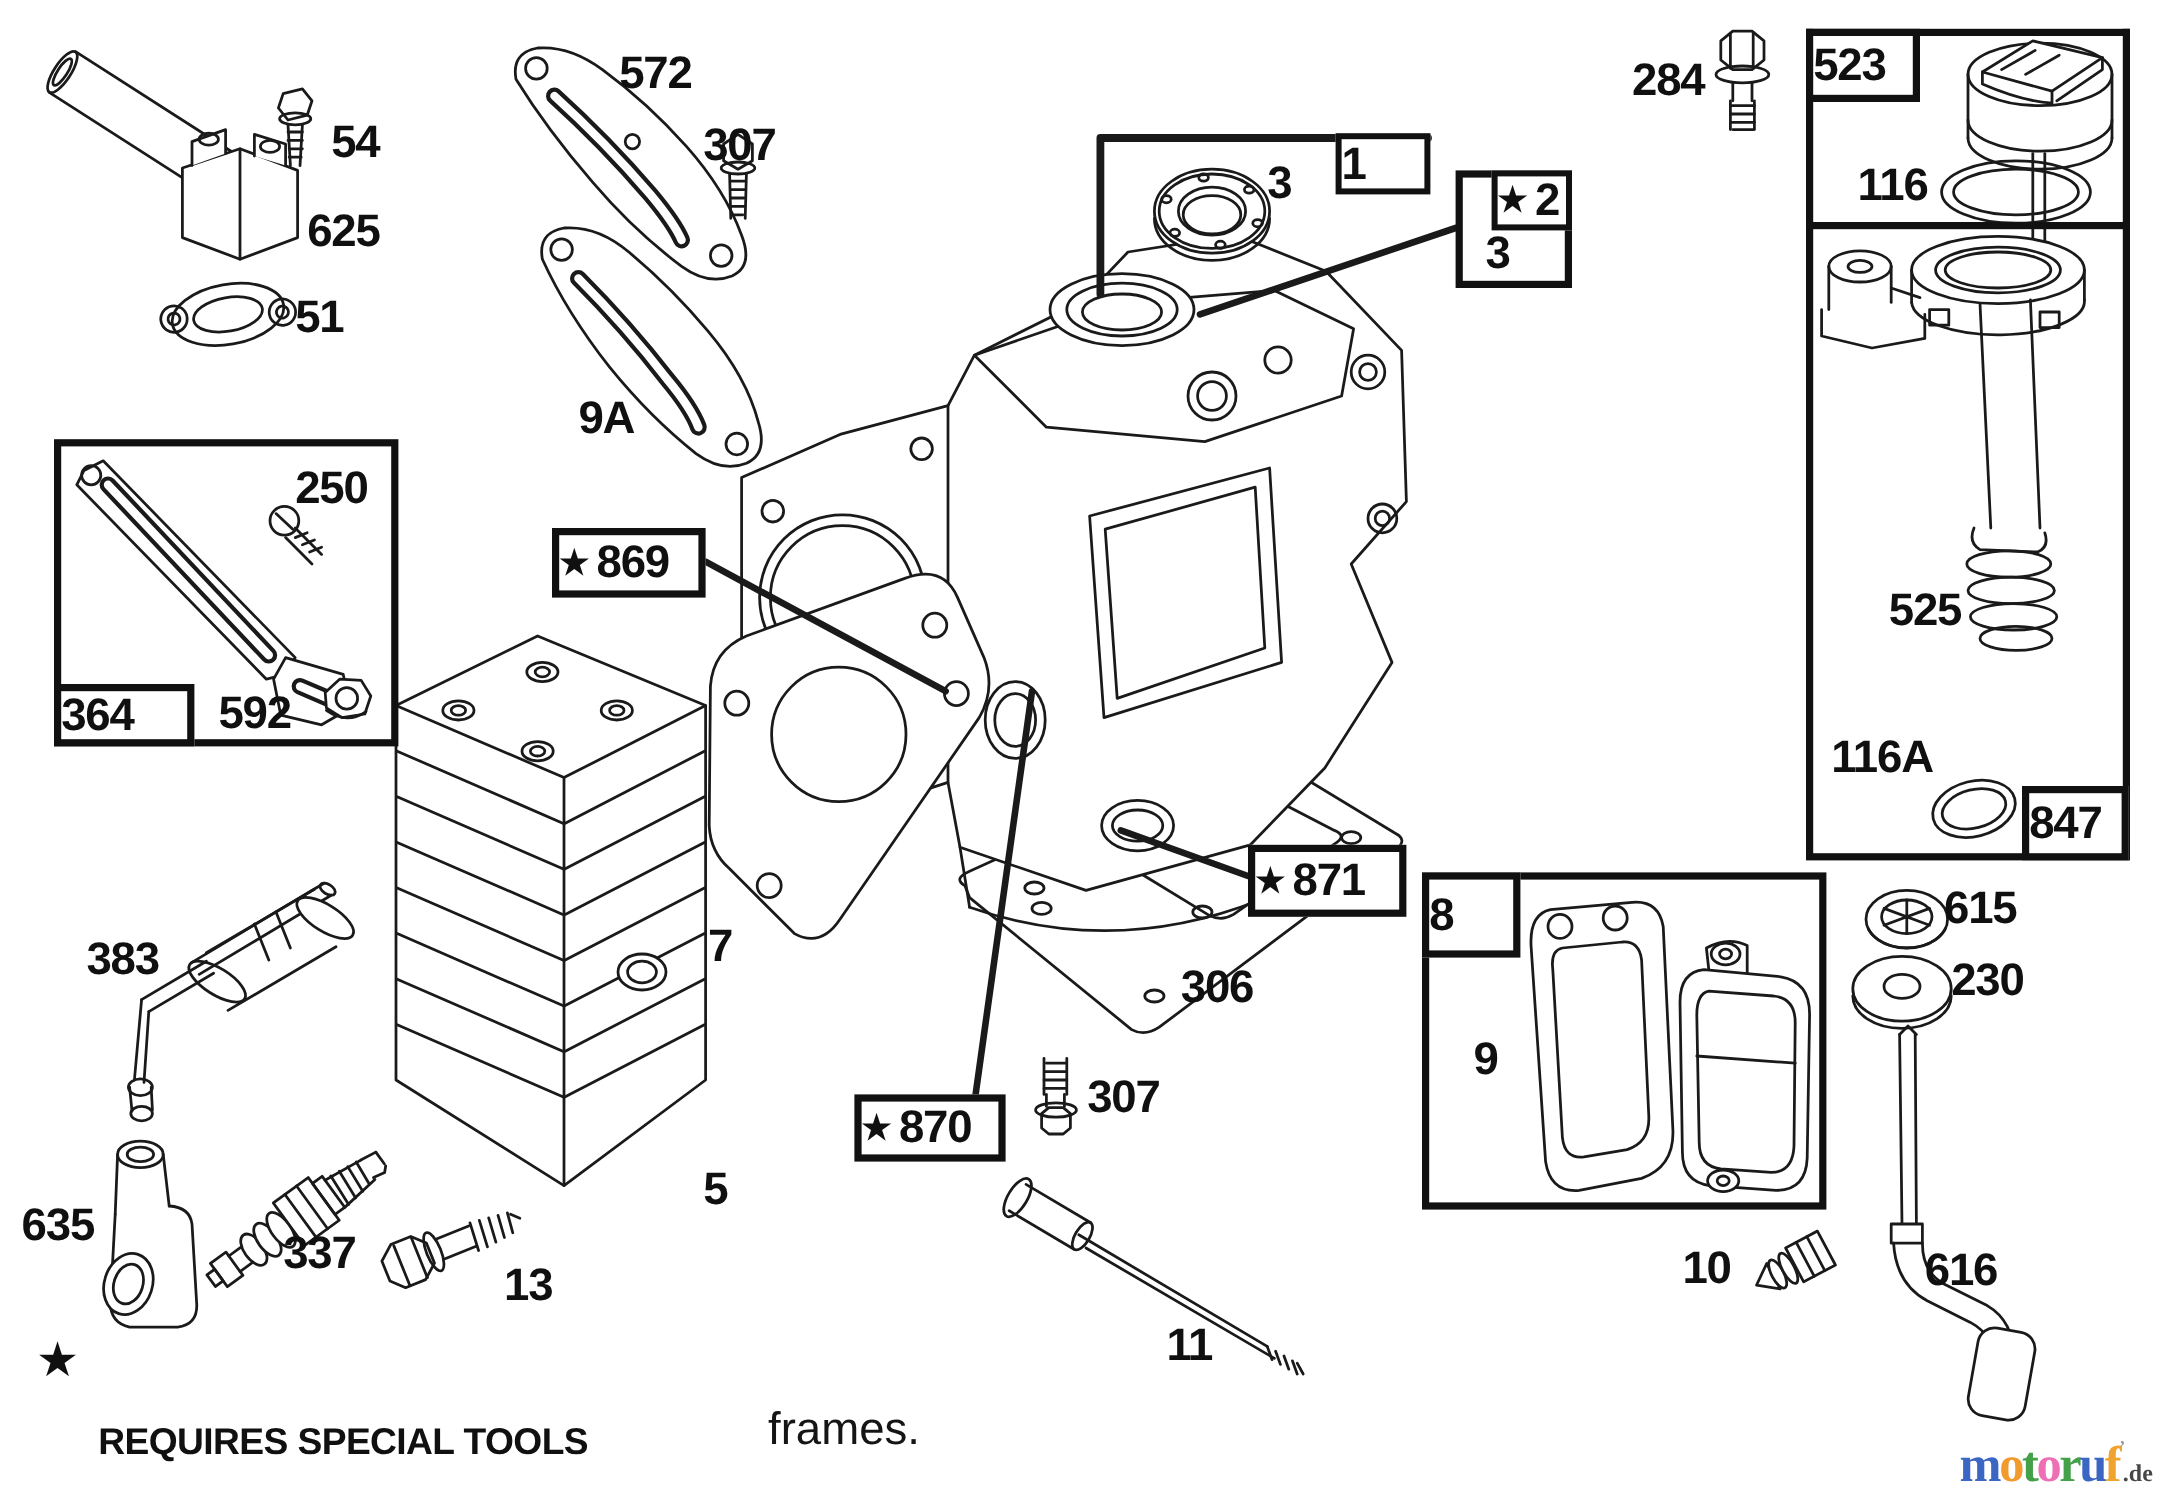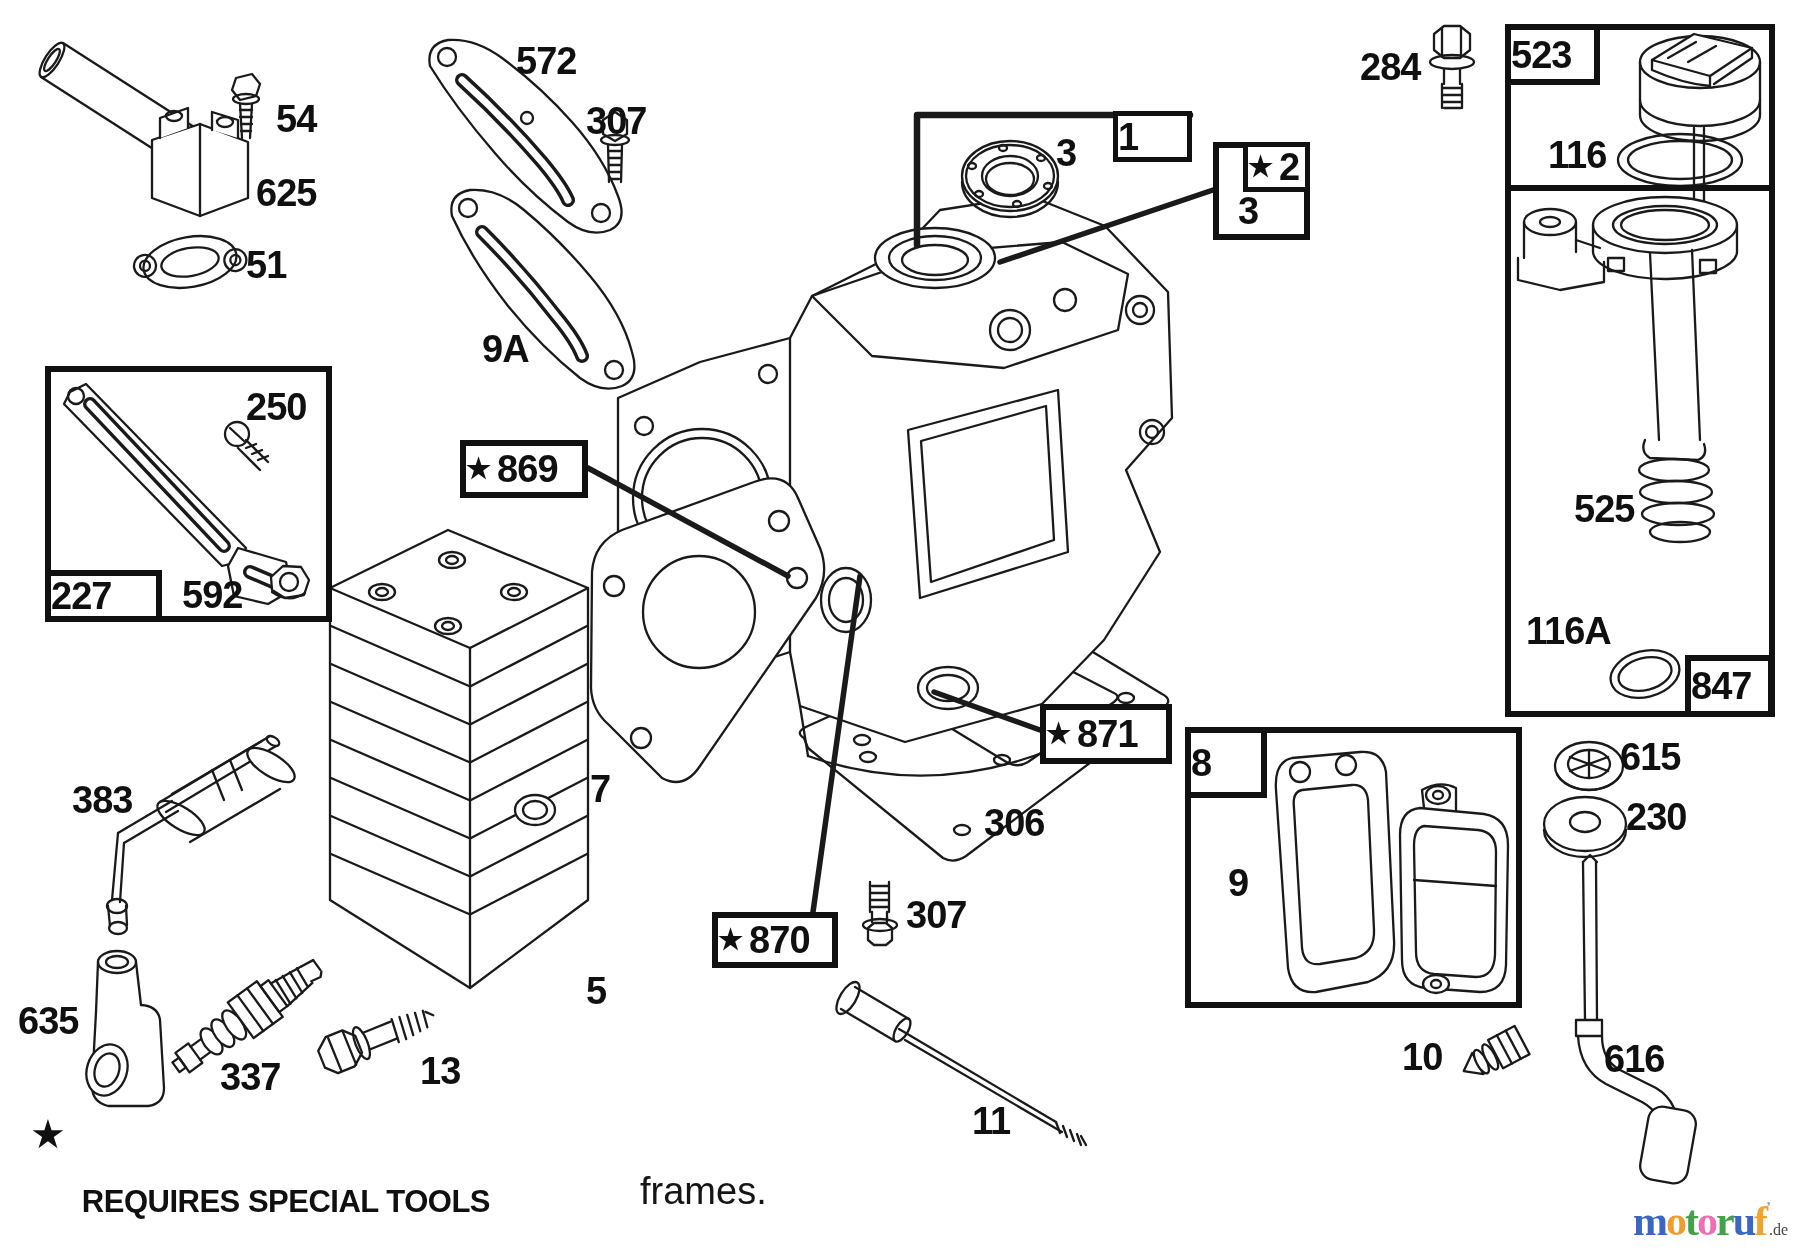--- a/index.html
+++ b/index.html
@@ -20,21 +20,21 @@
           font-weight:bold;font-size:38px;color:#101010;letter-spacing:-1px;line-height:1;}
   .blabel .bstar{font-size:28px;}
   .plabel{position:absolute;font-weight:bold;font-size:38px;color:#101010;letter-spacing:-1px;
           line-height:1;white-space:nowrap;}
   .note{position:absolute;left:30px;top:1112px;display:flex;gap:16px;color:#101010;}
   .note-star{font-size:40px;line-height:1;margin-top:2px;}
   .note-lines{font-weight:bold;font-size:31px;line-height:36px;letter-spacing:-0.5px;white-space:pre;}
   .footer{position:absolute;left:640px;top:1168px;font-size:38px;line-height:46px;color:#151515;}
   .wmark{position:absolute;left:1633px;top:1200px;font-family:"Liberation Serif",serif;
          font-weight:bold;font-size:42px;letter-spacing:-2px;line-height:1;white-space:nowrap;}
-  .wmark .wm-suffix{font-size:16px;font-weight:normal;letter-spacing:0;}
+  .wmark .wm-suffix{font-size:20px;font-weight:bold;letter-spacing:0;}
   .wmark .wm-mark{font-size:15px;color:#9a9a9a;vertical-align:top;}
 </style>
 </head>
 <body>
 
 <div id="diagram">
 
   <svg class="art" width="1800" height="1258" viewBox="0 0 1800 1258">
 
     <g>
@@ -449,21 +449,21 @@
       <div class="blabel" style="left: 1505px; top: 24px; width: 95px; height: 61px; border-width: 6px;">
         <span>523</span>
       </div>
       <div class="blabel" style="left: 1685px; top: 655px; width: 89px; height: 62px; border-width: 6px;">
         <span>847</span>
       </div>
       <div class="blabel" style="left: 1185px; top: 727px; width: 82px; height: 71px; border-width: 6px;">
         <span>8</span>
       </div>
       <div class="blabel" style="left: 45px; top: 570px; width: 117px; height: 52px; border-width: 6px;">
-        <span>227</span>
+        <span>364</span>
       </div>
       <div class="plabel" style="left: 276px; top: 100px;">54</div>
       <div class="plabel" style="left: 256px; top: 174px;">625</div>
       <div class="plabel" style="left: 246px; top: 246px;">51</div>
       <div class="plabel" style="left: 516px; top: 42px;">572</div>
       <div class="plabel" style="left: 586px; top: 102px;">307</div>
       <div class="plabel" style="left: 482px; top: 330px;">9A</div>
       <div class="plabel" style="left: 246px; top: 388px;">250</div>
       <div class="plabel" style="left: 182px; top: 576px;">592</div>
       <div class="plabel" style="left: 1056px; top: 134px;">3</div>
@@ -477,16 +477,16 @@
       <div class="plabel" style="left: 1604px; top: 1008px; margin-top: 32px;">616</div>
       <div class="plabel" style="left: 72px; top: 748px; margin-top: 33px;">383</div>
       <div class="plabel" style="left: 590px; top: 770px;">7</div>
       <div class="plabel" style="left: 586px; top: 972px;">5</div>
       <div class="plabel" style="left: 984px; top: 804px;">306</div>
       <div class="plabel" style="left: 906px; top: 896px;">307</div>
       <div class="plabel" style="left: 1228px; top: 864px;">9</div>
       <div class="plabel" style="left: 1402px; top: 1038px;">10</div>
       <div class="plabel" style="left: 972px; top: 1102px;">11</div>
       <div class="plabel" style="left: 18px; top: 1002px;">635</div>
-      <div class="plabel" style="left: 220px; top: 1026px; margin-top: 32px;">337</div>
+      <div class="plabel" style="left: 236px; top: 1026px;">337</div>
       <div class="plabel" style="left: 392px; top: 1052px; margin-left: 28px;">13</div>
     </div>
 </div>
 
 </body></html>

